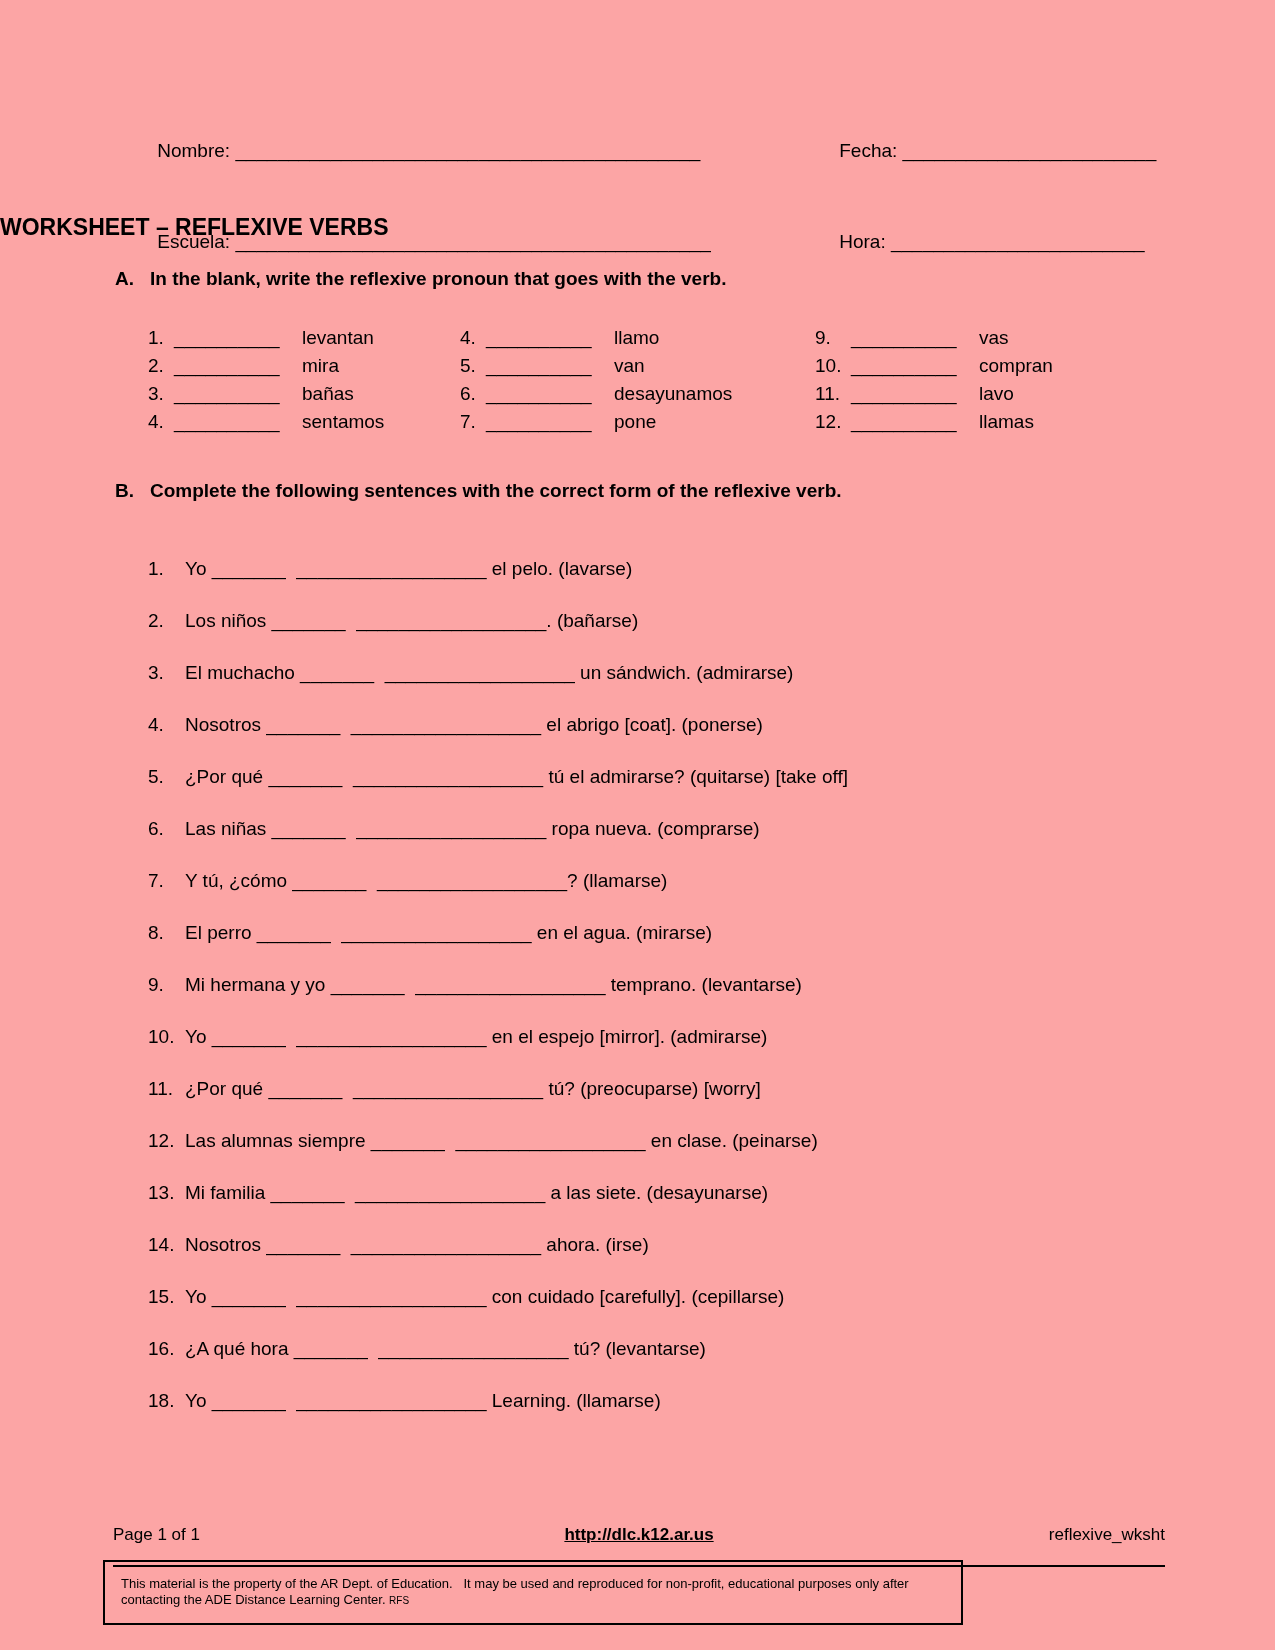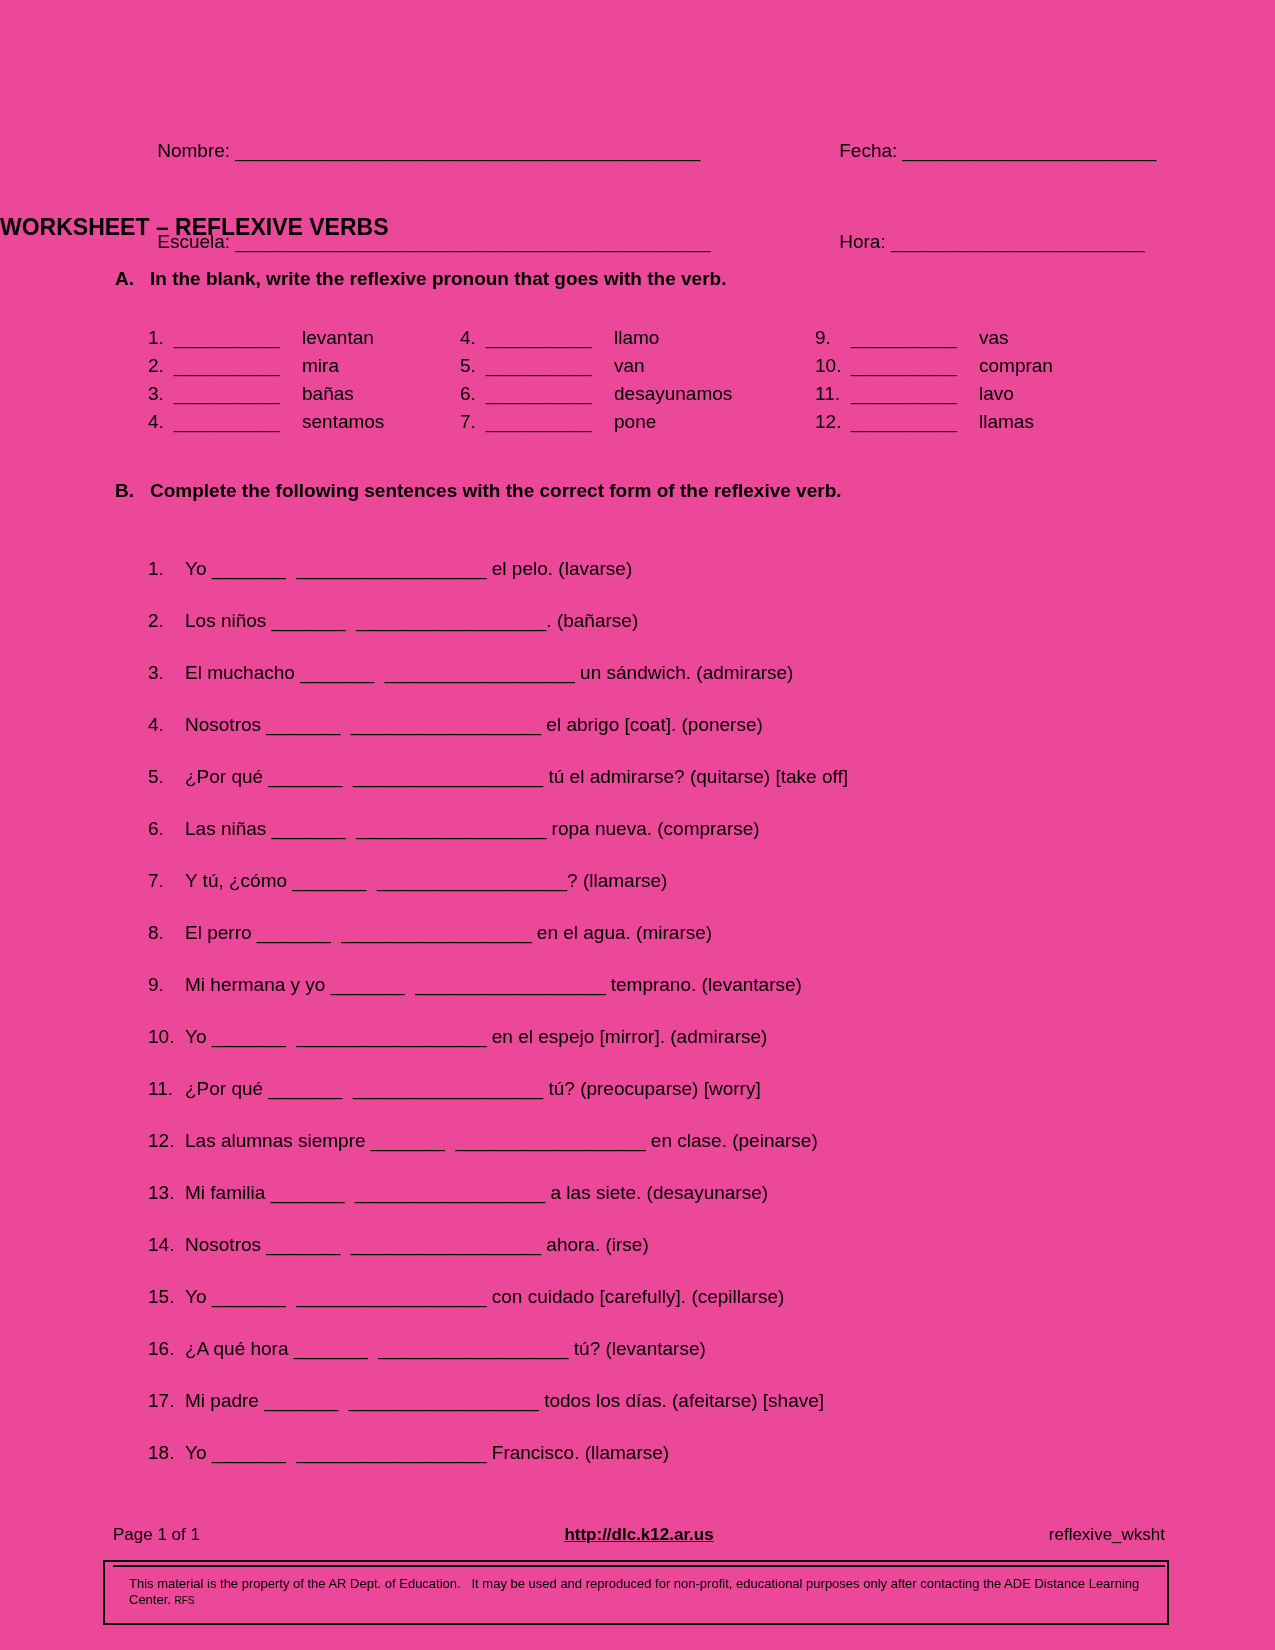--- a/index.html
+++ b/index.html
@@ -1,21 +1,21 @@
 <!DOCTYPE html>
 <html><head>
 <meta charset="utf-8">
 <style>
   * { margin: 0; padding: 0; box-sizing: border-box; }
   html, body { background: #ffffff; }
   .page {
     position: relative;
     width: 1275px;
     height: 1650px;
-    background: #ec4899;
+    background: #fca5a5;
     color: #000000;
     font-family: "Liberation Sans", "DejaVu Sans", sans-serif;
     font-size: 19px;
     overflow: hidden;
   }
 
   
   .hdr { position: absolute; left: 115px; top: 112px; width: 1050px; }
   .hdr-row { display: flex; line-height: 26px; margin-bottom: 13px; }
   .hdr-left { width: 682px; flex: none; white-space: pre; }
@@ -59,23 +59,23 @@
     display: flex; align-items: baseline;
     font-size: 17px; line-height: 22px;
     border-bottom: 2px solid #000000; padding-bottom: 19px;
   }
   .footer-left { flex: 1; text-align: left; }
   .footer-center { flex: none; font-weight: bold; text-decoration: underline; }
   .footer-right { flex: 1; text-align: right; }
 
   
   .disclaimer {
-    position: absolute; left: 103px; top: 1560px; width: 1066px;
+    position: absolute; left: 103px; top: 1560px; width: 860px;
     border: 2px solid #000000;
-    padding: 14px 24px;
+    padding: 14px 16px;
     font-size: 13px; line-height: 16px;
     white-space: pre-wrap;
   }
   .disclaimer .initials { font-size: 10px; }
 </style>
 </head>
 <body>
 
 <div class="page">
 
@@ -238,26 +238,22 @@
     </div>
     <div class="b-item">
       <span class="b-num">15.</span>
       <span class="b-text">Yo _______  __________________ con cuidado [carefully]. (cepillarse)</span>
     </div>
     <div class="b-item">
       <span class="b-num">16.</span>
       <span class="b-text">¿A qué hora _______  __________________ tú? (levantarse)</span>
     </div>
     <div class="b-item">
-      <span class="b-num">17.</span>
-      <span class="b-text">Mi padre _______  __________________ todos los días. (afeitarse) [shave]</span>
-    </div>
-    <div class="b-item">
       <span class="b-num">18.</span>
-      <span class="b-text">Yo _______  __________________ Francisco. (llamarse)</span>
+      <span class="b-text">Yo _______  __________________ Learning. (llamarse)</span>
     </div>
   </div>
 
   <div class="footer">
     <span class="footer-left">Page 1 of 1</span>
     <span class="footer-center">http://dlc.k12.ar.us</span>
     <span class="footer-right">reflexive_wksht</span>
   </div>
 
   <div class="disclaimer"><span class="disclaimer-text">This material is the property of the AR Dept. of Education.   It may be used and reproduced for non-profit, educational purposes only after contacting the ADE Distance Learning Center. </span><span class="initials">RFS</span></div>

